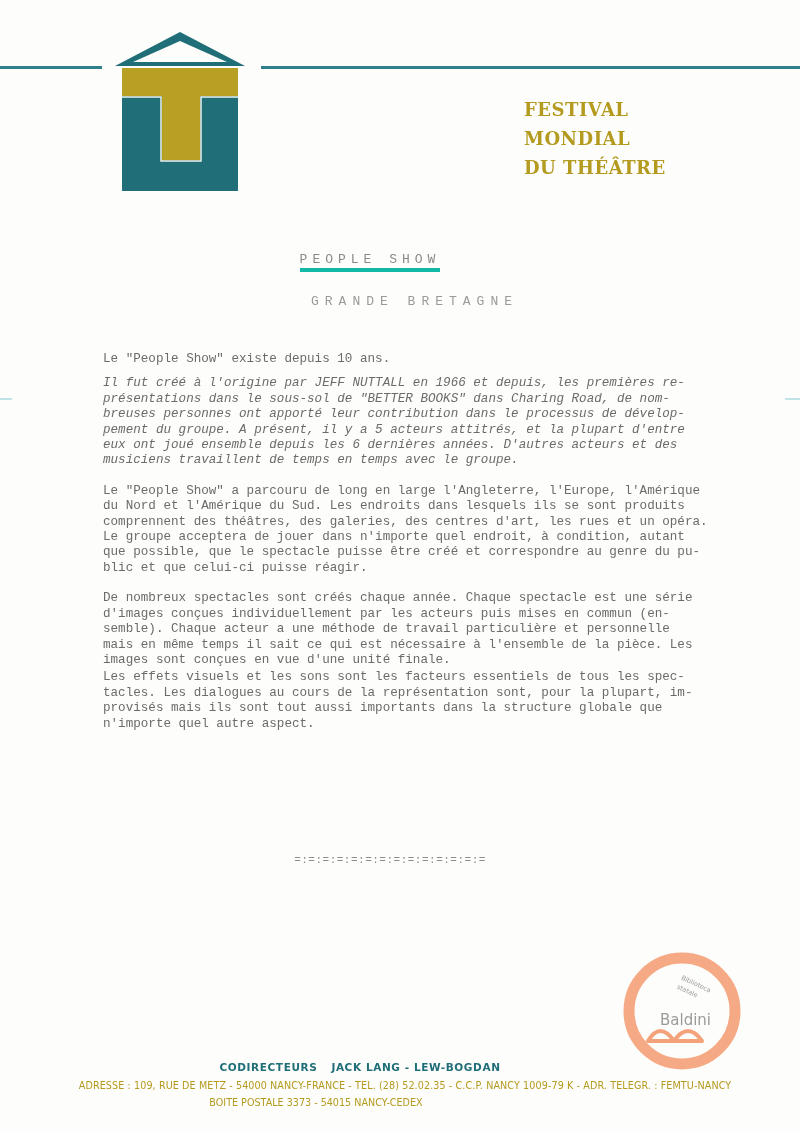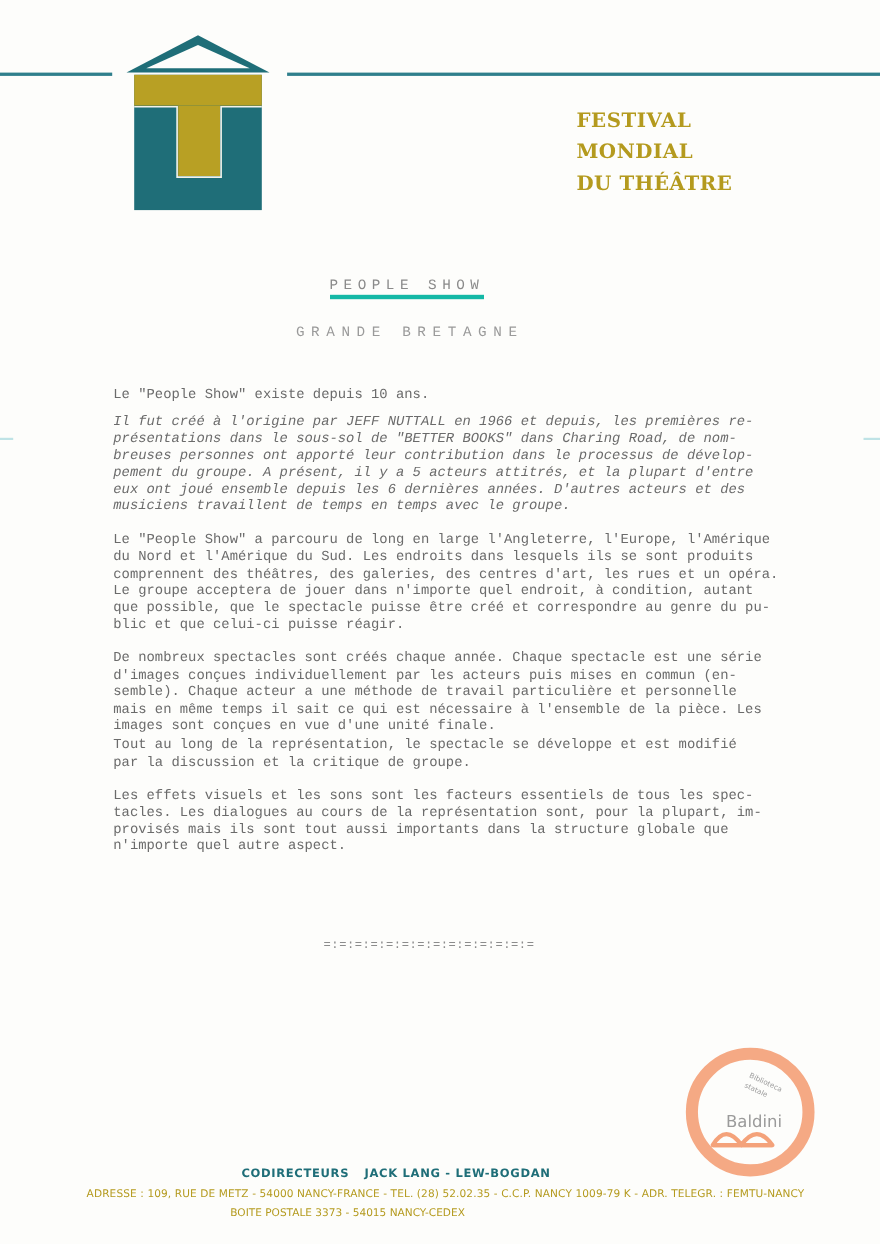--- a/index.html
+++ b/index.html
@@ -18,21 +18,21 @@
     font-family: "DejaVu Serif", serif; font-weight: bold;
     color: #b49a1e; font-size: 18px; line-height: 29px; letter-spacing: 0.5px; margin-top: 20px;
   }
   .festival div { white-space: nowrap; }
   .title {
     position: absolute; left: 0; width: 740px; text-align: center;
     color: #8a8a8a; font-size: 13px; letter-spacing: 5px;
   }
   .title-main { top: 252px; }
   .title-main span { border-bottom: 4px solid #14b8a6; padding-bottom: 1px; }
-  .title-sub { top: 294px; left: 0; width: 745px; letter-spacing: 6px; color: #9a9a9a; }
+  .title-sub { top: 294px; left: 0; width: 745px; letter-spacing: 6px; color: #9a9a9a; padding-left: 42px; }
   .body-text {
     position: absolute; left: 103px; top: 352px; width: 640px;
     color: #6b6b6b; font-size: 12.6px; line-height: 15.4px;
   }
   .body-text p { margin: 0 0 9px 0; white-space: pre; }
   .separator {
     position: absolute; left: 0; width: 780px; top: 854px; text-align: center;
     color: #8c8c8c; font-size: 11px; letter-spacing: 0.5px;
   }
   .stamp { position: absolute; left: 622px; top: 951px; width: 120px; height: 120px; }
@@ -96,22 +96,20 @@
 du Nord et l'Amérique du Sud. Les endroits dans lesquels ils se sont produits
 comprennent des théâtres, des galeries, des centres d'art, les rues et un opéra.
 Le groupe acceptera de jouer dans n'importe quel endroit, à condition, autant
 que possible, que le spectacle puisse être créé et correspondre au genre du pu-
 blic et que celui-ci puisse réagir.</p>
   <p style="margin-bottom:2px;">De nombreux spectacles sont créés chaque année. Chaque spectacle est une série
 d'images conçues individuellement par les acteurs puis mises en commun (en-
 semble). Chaque acteur a une méthode de travail particulière et personnelle
 mais en même temps il sait ce qui est nécessaire à l'ensemble de la pièce. Les
 images sont conçues en vue d'une unité finale.</p>
-  <p style="margin-bottom:15px;">Tout au long de la représentation, le spectacle se développe et est modifié
-par la discussion et la critique de groupe.</p>
   <p>Les effets visuels et les sons sont les facteurs essentiels de tous les spec-
 tacles. Les dialogues au cours de la représentation sont, pour la plupart, im-
 provisés mais ils sont tout aussi importants dans la structure globale que
 n'importe quel autre aspect.</p>
 </div>
 
 <div class="separator">=:=:=:=:=:=:=:=:=:=:=:=:=:=</div>
 
 <svg class="stamp" viewBox="0 0 120 120">
   <circle cx="60" cy="60" r="53" fill="none" stroke="#f4a27a" stroke-width="11" opacity="0.92"></circle>

